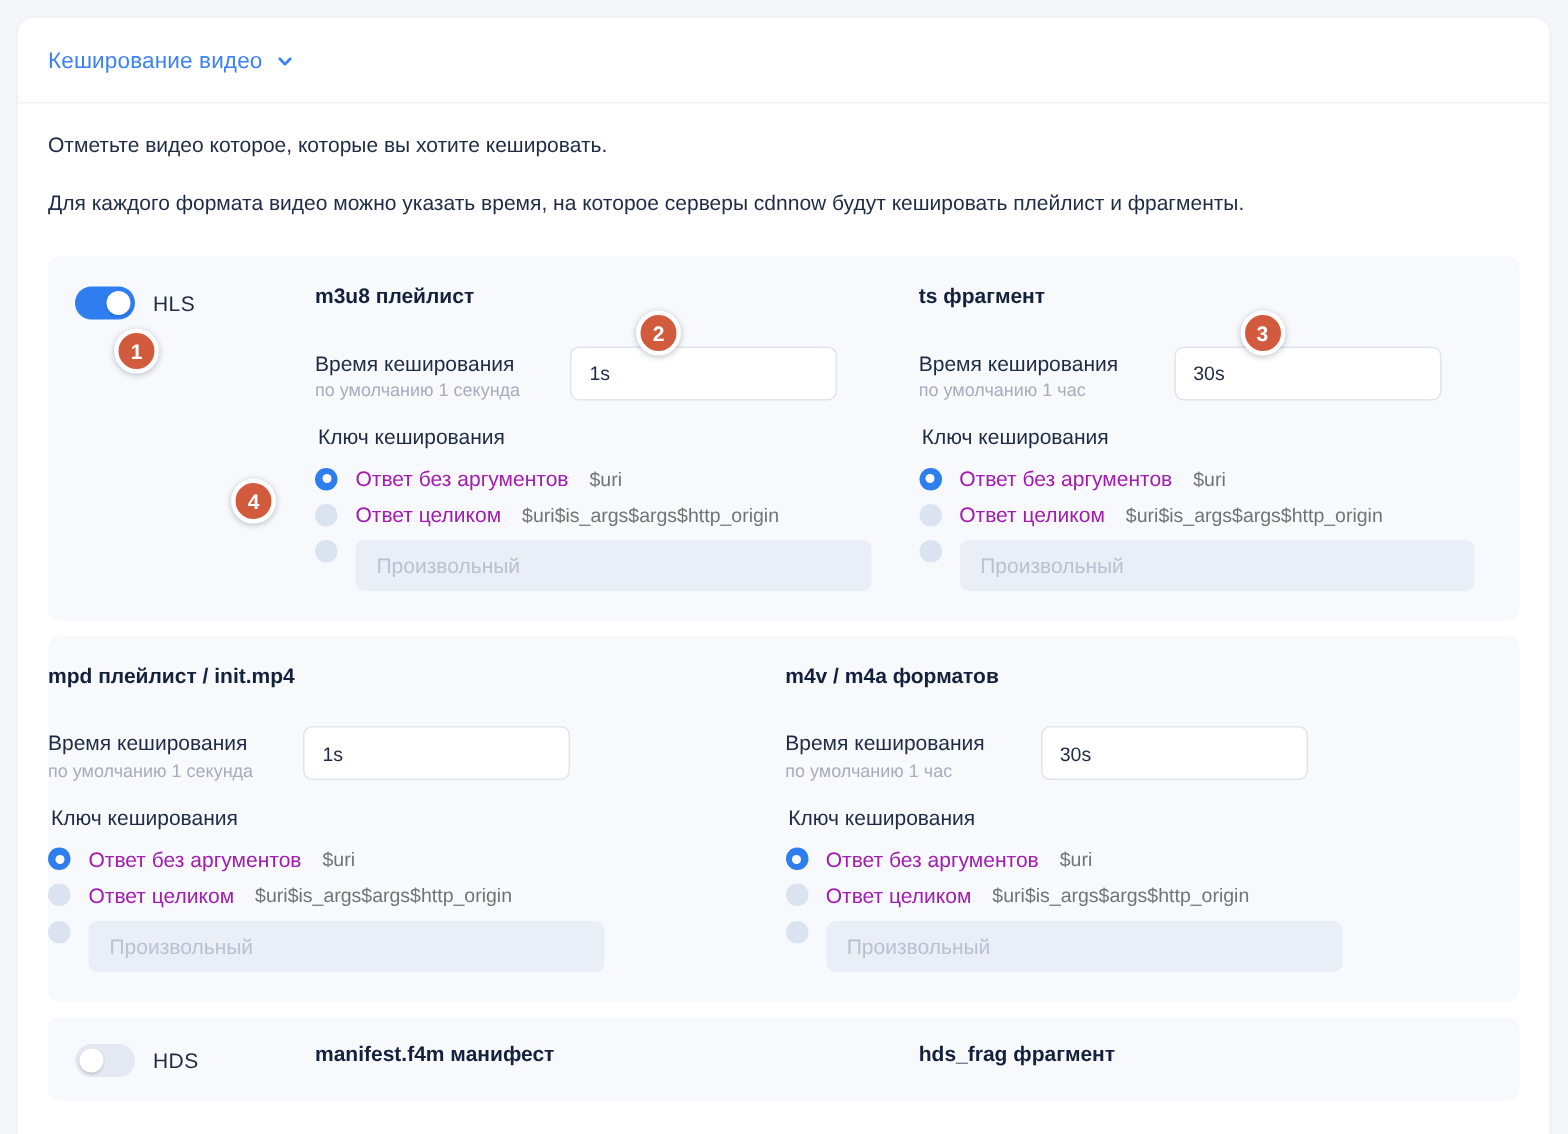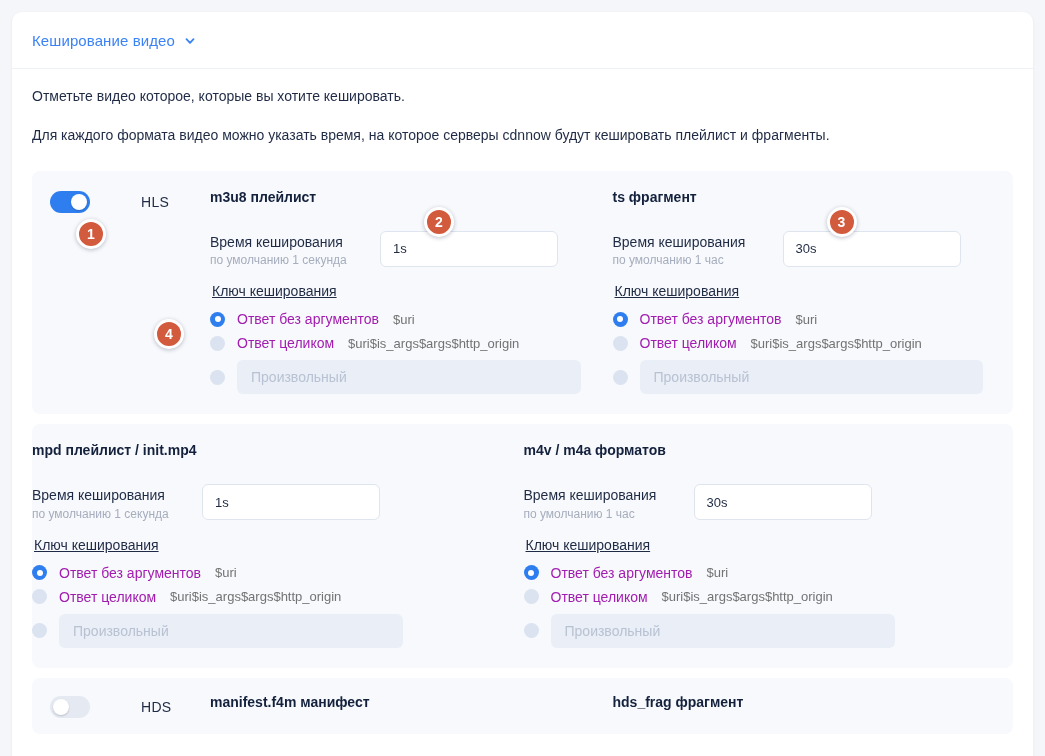--- a/index.html
+++ b/index.html
@@ -60,21 +60,21 @@
     display: flex;
   }
   .panel.collapsed { padding: 14px 0 16px 0; }
   .panel-toggle-col {
     width: 178px;
     flex: 0 0 178px;
     padding-left: 18px;
     padding-top: 4px;
     position: relative;
   }
-  .toggle-row { display: flex; align-items: center; gap: 39px; }
+  .toggle-row { display: flex; align-items: center; }
   .toggle {
     width: 40px; height: 22px;
     border-radius: 11px;
     background: #2f7ef0;
     position: relative;
     flex: 0 0 40px;
     cursor: pointer;
   }
   .toggle.off { background: #e4e9f2; }
   .toggle .knob {
@@ -116,21 +116,21 @@
     border: 1px solid #dfe5ee;
     border-radius: 6px;
     background: #ffffff;
     font-size: 13px;
     color: #1f2a44;
     padding: 16px 12px;
     outline: none;
     font-family: inherit;
   }
 
-  .key-title { font-size: 14px; color: #1f2a44; margin: 0 0 12px 2px; text-decoration: underline; }
+  .key-title { font-size: 14px; color: #1f2a44; margin: 0 0 12px 2px; }
   .radio-row { display: flex; align-items: center; margin-bottom: 8px; }
   .radio {
     width: 15px; height: 15px;
     border-radius: 50%;
     background: #dbe3f0;
     flex: 0 0 15px;
     position: relative;
     cursor: pointer;
   }
   .radio.checked { background: #2f7ef0; }
@@ -138,21 +138,21 @@
     content: "";
     position: absolute;
     left: 4.5px; top: 4.5px;
     width: 6px; height: 6px;
     border-radius: 50%;
     background: #ffffff;
   }
   .radio-label { margin-left: 12px; font-size: 14px; color: #a21caf; white-space: nowrap; }
   .radio-hint { margin-left: 14px; font-size: 13px; color: #737373; white-space: nowrap; }
 
-  .custom-row { display: flex; align-items: center; margin-top: 9px; }
+  .custom-row { display: flex; margin-top: 9px; }
   .custom-input {
     margin-left: 12px;
     flex: 1 1 auto;
     height: 34px;
     border: none;
     border-radius: 6px;
     background: #e9eef7;
     font-size: 14px;
     color: #b9c2d2;
     padding: 0 14px;

